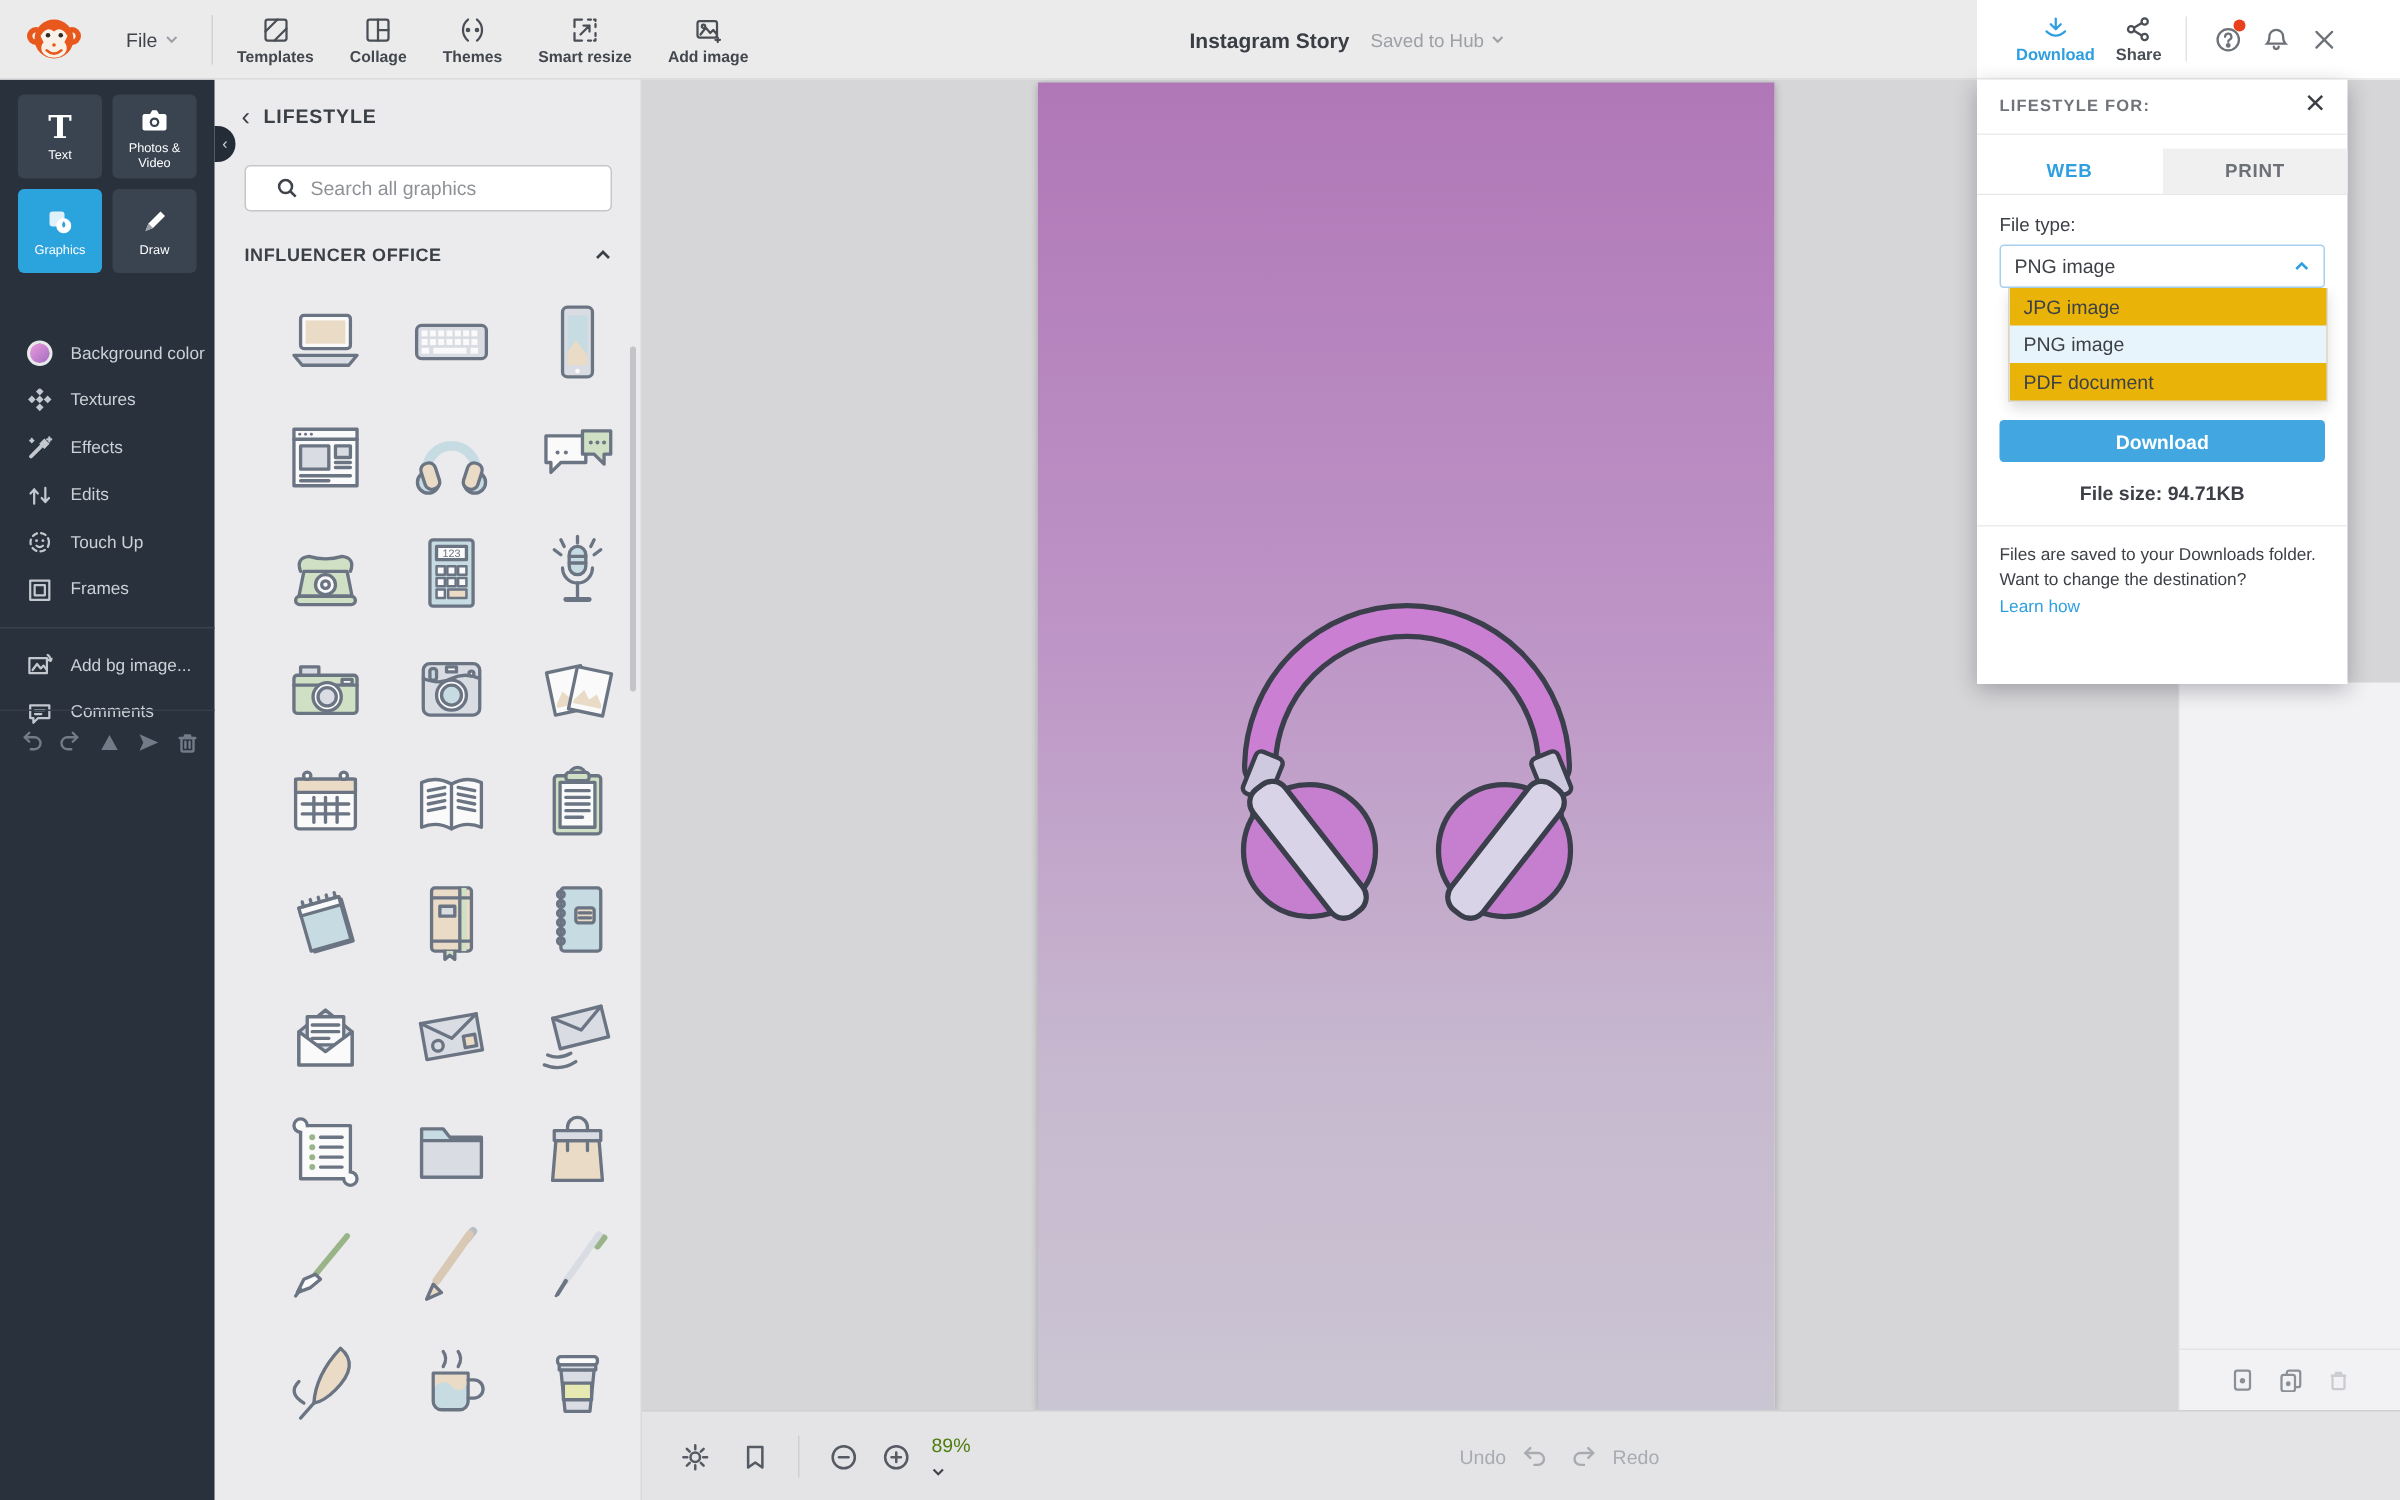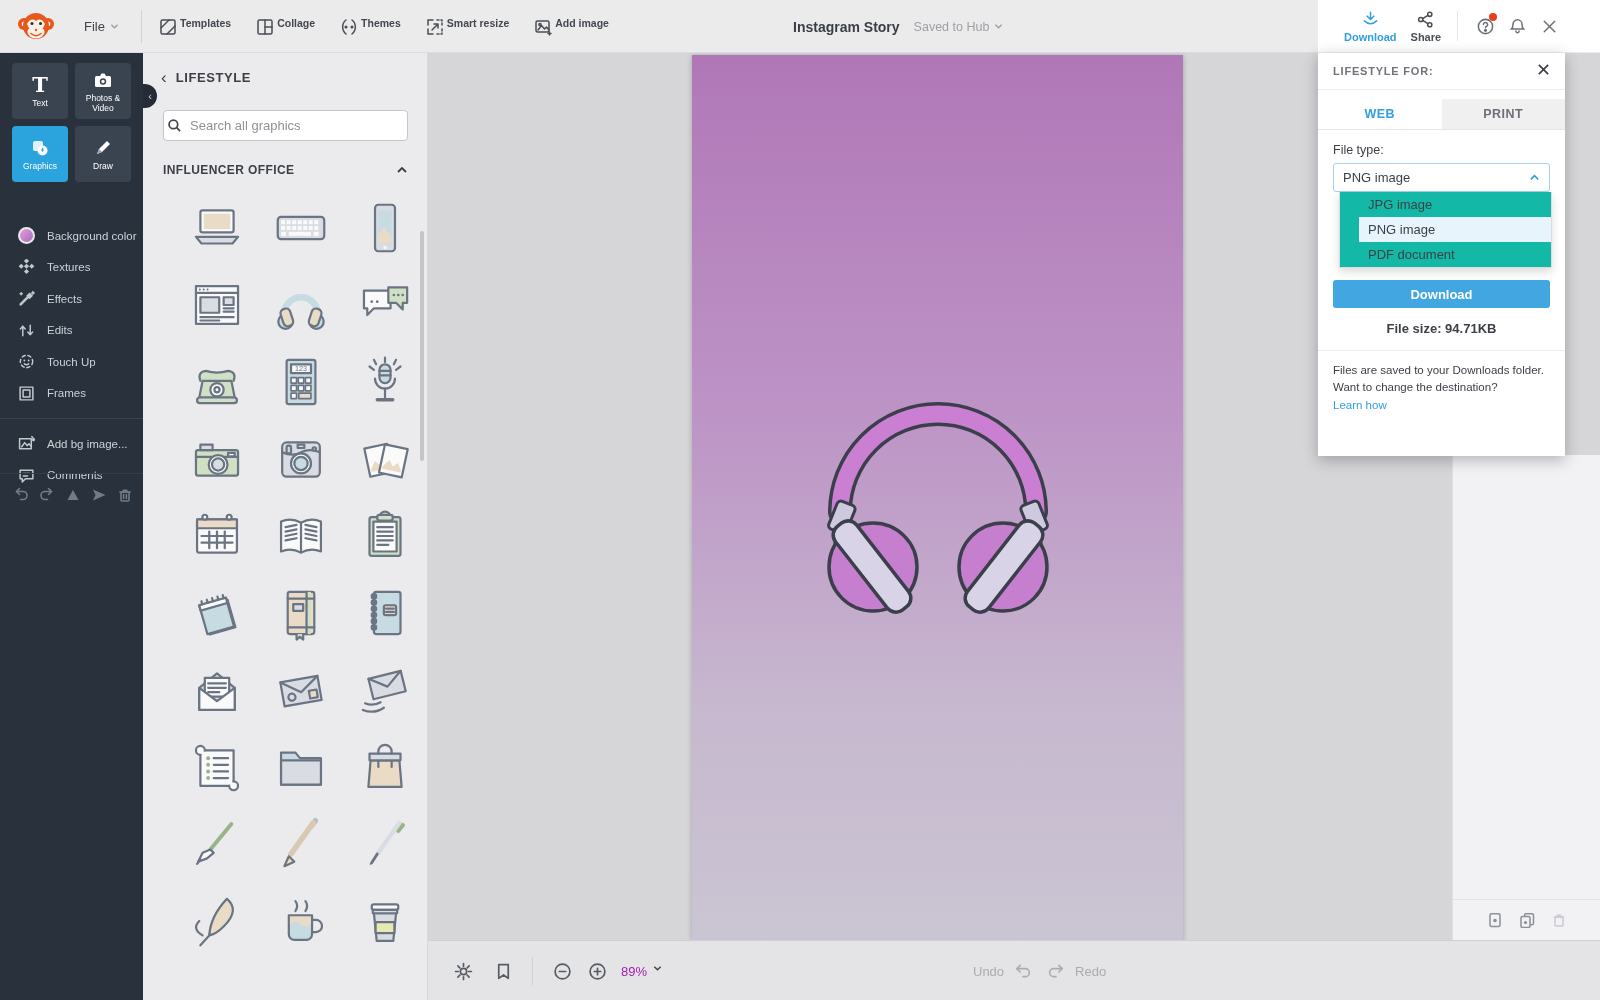--- a/index.html
+++ b/index.html
@@ -6,21 +6,21 @@
   html,body { width:1600px; height:1000px; }
   body { font-family:"Liberation Sans", sans-serif; overflow:hidden; }
   .app { position:relative; width:1600px; height:1000px; background:#d6d6d8; overflow:hidden; }
 
   
   .topbar { position:absolute; left:0; top:0; width:1600px; height:53px; background:#ebebec; border-bottom:1px solid #dcdcde; z-index:3; }
   .logo { position:absolute; left:16px; top:7px; width:40px; height:40px; cursor:pointer; }
   .file-menu { position:absolute; left:84px; top:0; height:53px; display:flex; align-items:center; gap:5px; font-size:13px; color:#3f434a; cursor:pointer; }
   .tb-divider { position:absolute; left:141px; top:10px; width:1px; height:33px; background:#d2d2d4; }
   .tb-actions { position:absolute; left:158px; top:0; height:53px; display:flex; gap:24px; align-items:center; }
-  .tb-btn { display:flex; gap:2px; cursor:pointer; color:#43474e; }
+  .tb-btn { display:flex; flex-direction:column; align-items:center; gap:2px; cursor:pointer; color:#43474e; }
   .tb-btn svg { width:20px; height:20px; stroke:#4a4e55; fill:none; stroke-width:1.5; stroke-linecap:round; stroke-linejoin:round; }
   .tb-btn .tb-label { font-size:10.5px; font-weight:700; color:#43474e; }
   .title-group { position:absolute; left:793px; top:0; height:53px; display:flex; align-items:center; gap:14px; }
   .doc-title { font-size:14px; font-weight:700; color:#3a3e44; }
   .saved-status { font-size:12.5px; color:#9da0a5; display:flex; align-items:center; gap:5px; cursor:pointer; }
   .chev { width:9px; height:9px; stroke:#9da0a5; fill:none; stroke-width:1.6; }
 
   
   .dl-header-block { position:absolute; left:1318px; top:0; width:282px; height:53px; background:#ffffff; border-bottom:1px solid #ececee; display:flex; align-items:center; z-index:6; }
   .hdr-btn { display:flex; flex-direction:column; align-items:center; gap:2px; cursor:pointer; }
@@ -39,21 +39,21 @@
   .download-panel { position:absolute; left:1318px; top:53px; width:247px; height:403px; background:#fff; box-shadow:0 4px 14px rgba(30,30,50,.30); z-index:6; }
   .dl-top { height:37px; display:flex; align-items:center; justify-content:space-between; padding:0 15px; border-bottom:1px solid #ececee; }
   .dl-top-label { font-size:11px; font-weight:700; letter-spacing:.8px; color:#70747a; }
   .dl-close svg { width:13px; height:13px; stroke:#3c4046; stroke-width:1.8; cursor:pointer; }
   .dl-tabs { display:flex; margin-top:9px; border-bottom:1px solid #e6e6e8; }
   .dl-tab { flex:1; height:30px; display:flex; align-items:center; justify-content:center; font-size:12.5px; font-weight:700; cursor:pointer; background:#f0f0f1; color:#6d7177; letter-spacing:.5px; }
   .dl-tab.active { background:#fff; color:#2f9fe0; }
   .ft-label { margin:13px 15px 6px; font-size:12.5px; color:#3d4147; }
   .dl-select { margin:0 15px; height:29px; border:1px solid #a5d0ee; border-radius:3px; display:flex; align-items:center; justify-content:space-between; padding:0 9px; font-size:13px; color:#3d4147; cursor:pointer; background:#fff; }
   .dl-select svg { width:11px; height:11px; stroke:#2f9fe0; fill:none; stroke-width:1.8; }
-  .dl-options { margin:0 13px 0 21px; border:1px solid #dcdcde; border-top:none; background:#14b8a6; box-shadow:0 4px 9px rgba(0,0,0,.14);padding-left:19px; }
+  .dl-options { margin:0 13px 0 21px; border:1px solid #dcdcde; border-top:none; background:#eab308; box-shadow:0 4px 9px rgba(0,0,0,.14); }
   .dl-option { height:25px; display:flex; align-items:center; padding:0 9px; font-size:13px; color:#3d4147; cursor:pointer; }
   .dl-option.selected { background:#e8f4fb; }
   .dl-btn { margin:12px 15px 0; height:28px; background:#42a6e0; border-radius:3px; color:#fff; font-size:13px; font-weight:700; display:flex; align-items:center; justify-content:center; cursor:pointer; }
   .dl-size { margin-top:13px; text-align:center; font-size:13px; font-weight:700; color:#3d4147; }
   .dl-divider { margin-top:14px; border-top:1px solid #ececee; }
   .dl-footer { padding:11px 15px; font-size:11.5px; color:#3d4147; line-height:1.5; }
   .learn-link { color:#2f9fe0; cursor:pointer; text-decoration:none; display:inline-block; }
 
   
   .dark-sidebar { position:absolute; left:0; top:53px; width:143px; height:947px; background:#28313c; z-index:2; }
@@ -71,21 +71,21 @@
   .side-footer { position:absolute; left:0; top:420px; width:143px; border-top:1px solid #343d48; padding:13px 0 0 13px; display:flex; gap:10px; }
   .side-footer span { width:16px; height:16px; cursor:pointer; }
   .side-footer svg { width:16px; height:16px; stroke:#727c88; fill:none; stroke-width:1.6; stroke-linecap:round; stroke-linejoin:round; }
   .collapse-tab { position:absolute; left:143px; top:84px; width:14px; height:24px; background:#232c37; border-radius:0 12px 12px 0; color:#cfd4da; font-size:11px; display:flex; align-items:center; justify-content:center; cursor:pointer; z-index:4; }
 
   
   .graphics-panel { position:absolute; left:143px; top:53px; width:285px; height:947px; background:#ebebed; border-right:1px solid #d9d9db; z-index:1; overflow:hidden; }
   .gp-header { display:flex; align-items:center; gap:9px; padding:16px 0 0 18px; cursor:pointer; }
   .gp-back { font-size:17px; color:#3b3f46; line-height:1; }
   .gp-title { font-size:13px; font-weight:700; letter-spacing:.6px; color:#3b3f46; }
-  .gp-search { position:absolute; left:20px; top:57px; width:245px; height:31px; background:#fff; border:1px solid #c6c6c9; border-radius:4px; display:flex; align-items:center; padding:0 3px; gap:8px; }
+  .gp-search { position:absolute; left:20px; top:57px; width:245px; height:31px; background:#fff; border:1px solid #c6c6c9; border-radius:4px; display:flex; align-items:center; padding:0 20px; gap:8px; }
   .gp-search svg { width:15px; height:15px; stroke:#3f434a; fill:none; stroke-width:1.8; }
   .gp-search input { border:none; outline:none; flex:1; font-size:13px; color:#3f434a; font-family:"Liberation Sans",sans-serif; background:transparent; }
   .gp-search input::placeholder { color:#8e9196; }
   .gp-section { position:absolute; left:20px; top:110px; width:245px; display:flex; align-items:center; justify-content:space-between; cursor:pointer; }
   .gp-section-title { font-size:12px; font-weight:700; letter-spacing:.4px; color:#3b3f46; }
   .gp-section svg { width:12px; height:12px; stroke:#3b3f46; fill:none; stroke-width:1.8; }
   .graphics-grid { position:absolute; left:0; top:143px; display:grid; grid-template-columns:repeat(3,64px); gap:13px 20px; padding-left:42px; }
   .gcell { width:64px; height:64px; display:flex; align-items:center; justify-content:center; cursor:pointer; }
   .gcell svg { width:62px; height:62px; }
   .gp-scrollbar { position:absolute; right:3px; top:178px; width:4px; height:230px; background:#c4c4c8; border-radius:2px; }
@@ -101,21 +101,21 @@
   .strip-icons svg { width:16px; height:16px; fill:none; stroke:#8b9097; stroke-width:1.5; stroke-linejoin:round; }
   .strip-icons .disabled svg { stroke:#c9ccd1; }
 
   
   .bottombar { position:absolute; left:428px; top:940px; width:1172px; height:60px; background:#e4e4e6; border-top:1px solid #d0d0d2; z-index:2; }
   .bb-left { position:absolute; left:24px; top:0; height:60px; display:flex; align-items:center; gap:18px; }
   .bb-ico { width:22px; height:22px; display:flex; align-items:center; justify-content:center; cursor:pointer; }
   .bb-ico svg { width:19px; height:19px; stroke:#565b63; fill:none; stroke-width:1.6; stroke-linecap:round; stroke-linejoin:round; }
   .bb-sep { width:1px; height:28px; background:#d0d0d2; }
   .zoom-group { display:flex; align-items:center; gap:13px; }
-  .zoom-level { font-size:13px; color:#a21caf; display:flex; align-items:flex-start; gap:6px; cursor:pointer; }
+  .zoom-level { font-size:13px; color:#4d7c0f; display:flex; align-items:flex-start; gap:6px; cursor:pointer;flex-direction:column; }
   .undo-redo { position:absolute; left:545px; top:0; height:60px; display:flex; align-items:center; gap:13px; color:#a8acb2; font-size:13px; }
   .undo-redo svg { width:20px; height:17px; stroke:#a8acb2; fill:none; stroke-width:1.7; stroke-linecap:round; stroke-linejoin:round; }
   .ur-item { display:flex; align-items:center; gap:9px; cursor:pointer; }
   .bottombar-right { position:absolute; left:1452px; top:940px; width:148px; height:60px; background:#f0f0f2; border-left:1px solid #e0e0e2; border-top:1px solid #d8d8da; display:flex; align-items:center; z-index:3; }
   .pages-btn { display:flex; align-items:center; gap:7px; color:#2f9fe0; font-size:13px; font-weight:700; margin-left:16px; cursor:pointer; }
   .pages-btn svg { width:17px; height:17px; stroke:#2f9fe0; fill:none; stroke-width:1.6; stroke-linejoin:round; }
   .br-sep { width:1px; height:30px; background:#dddde0; margin:0 14px 0 16px; }
   .layers-ico { width:22px; height:22px; cursor:pointer; }
   .layers-ico svg { width:20px; height:20px; stroke:#565b63; fill:#9aa0a8; stroke-width:1.2; stroke-linejoin:round; }
 </style>

